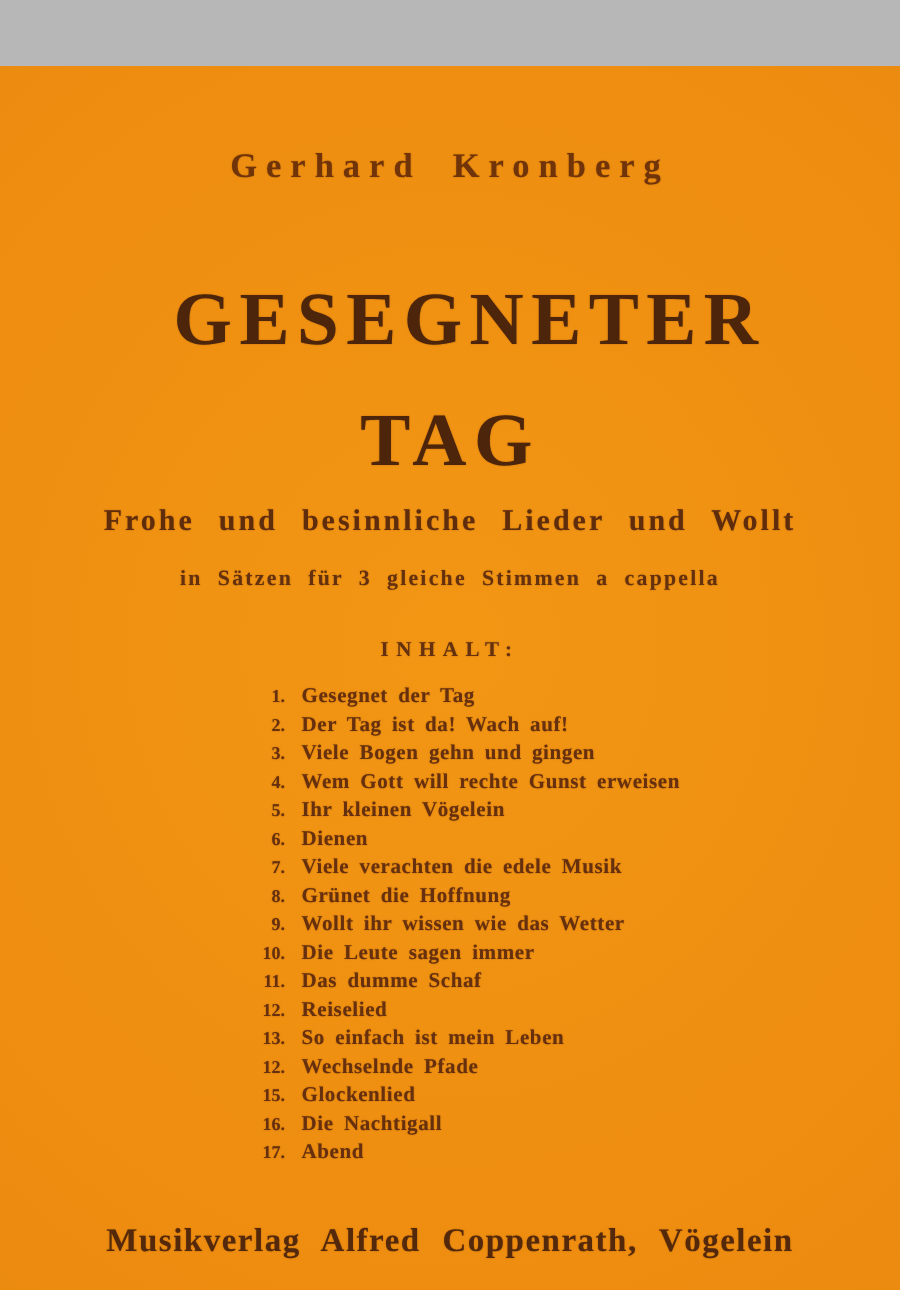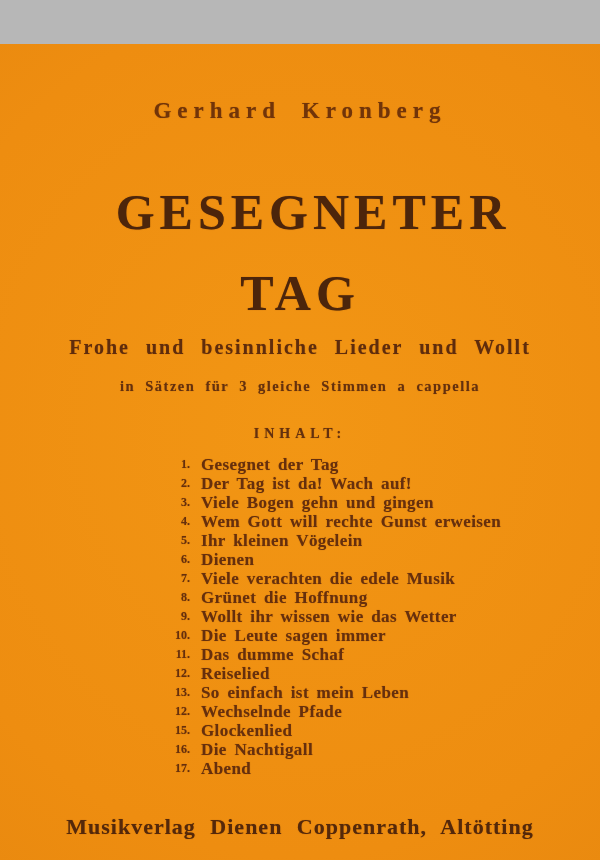--- a/index.html
+++ b/index.html
@@ -70,21 +70,21 @@
     font-weight:bold;
     white-space:nowrap;
   }
   .toc-num{
     width:22px;
     text-align:right;
     margin-right:11px;
     font-size:12px;
   }
   .toc-title{
-    font-size:17px;
+    font-size:14px;
     letter-spacing:.4px;word-spacing:3px;text-align:center;
   }
   .publisher{
     position:absolute;top:770px;left:0;right:0;
     text-align:center;
     font-size:22px;font-weight:bold;
     letter-spacing:1px;word-spacing:8px;
     color:#54280a;
   }
 </style>
@@ -177,14 +177,14 @@
   <li class="toc-row">
     <span class="toc-num">16.</span>
     <span class="toc-title">Die Nachtigall</span>
   </li>
 
   <li class="toc-row">
     <span class="toc-num">17.</span>
     <span class="toc-title">Abend</span>
   </li>
 </ol>
-  <div class="publisher">Musikverlag Dienen Coppenrath, Altötting</div>
+  <div class="publisher">Musikverlag Alfred Coppenrath, Vögelein</div>
 </div>
 
 </body></html>

